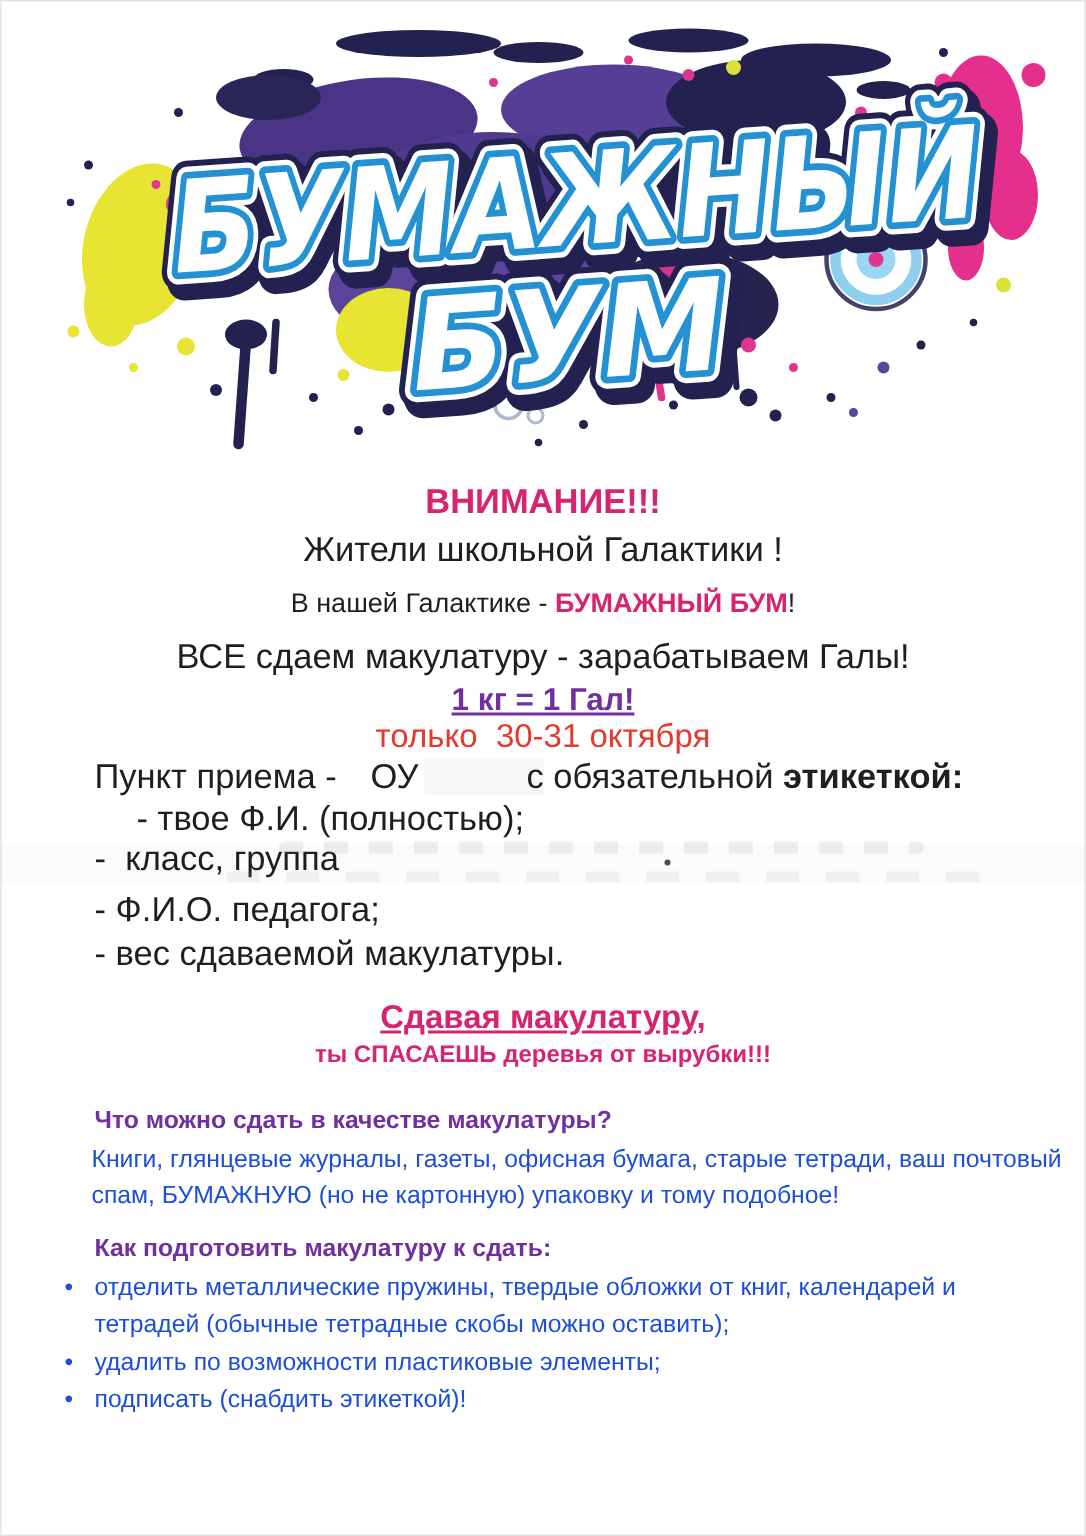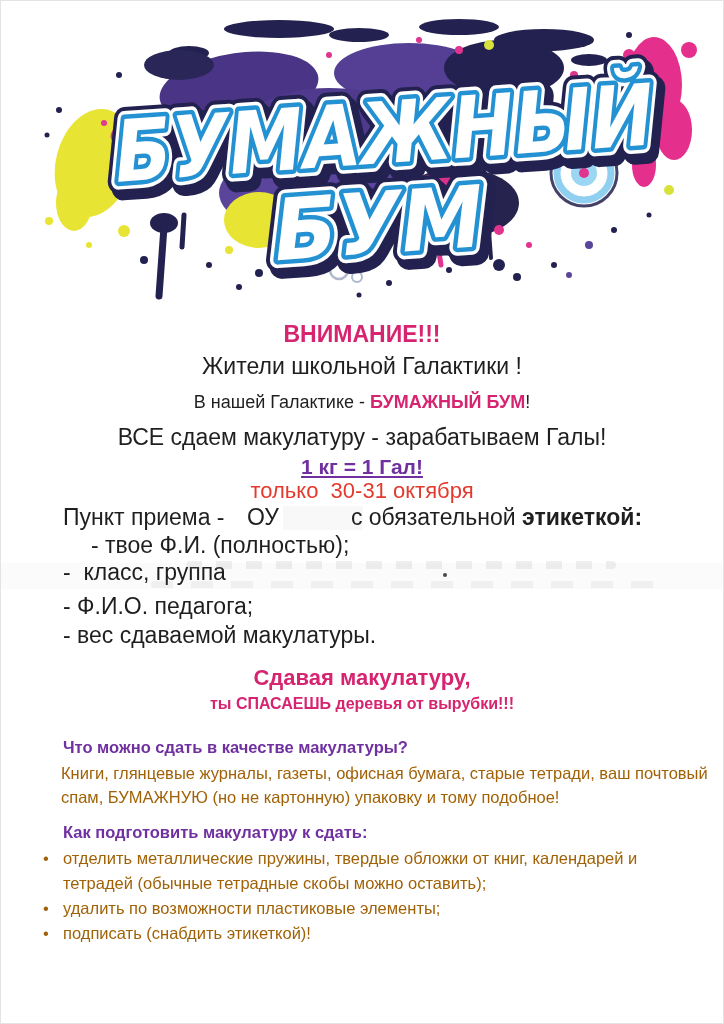--- a/index.html
+++ b/index.html
@@ -7,37 +7,37 @@
     position:relative; width:724px; height:1024px; background:#fff;
     font-family:"Liberation Sans", sans-serif; overflow:hidden;
     border:1px solid #e3e3e3; box-sizing:border-box;
   }
   .abs { position:absolute; }
   .center { position:absolute; left:0; width:100%; text-align:center; white-space:pre; }
   .black { color:#1f1f1f; }
   .pinkb { color:#d62470; font-weight:bold; }
   .purpleb { color:#7030a0; font-weight:bold; }
   .red { color:#e43a2e; }
-  .purple { color:#a16207; }
+  .purple { color:#1d4ed8; }
 
   .line-attention { top:320px; font-size:23px; }
   .line-residents { top:352px; font-size:23px; }
   .line-galaxy   { top:391px; font-size:18px; }
   .line-all      { top:423px; font-size:23px; }
   .line-rate     { top:454px; font-size:21px;text-decoration:underline; }
   .line-dates    { top:477px; font-size:22px; }
 
   .point-line { top:503px; left:62px; font-size:23px; white-space:pre; }
   .point-line .ou { margin-left:16px; }
   .point-line .suffix { margin-left:72px; }
 
   .dash { left:62px; font-size:23px; white-space:pre; }
   .dash-1 { top:531px;margin-left:28px; } .dash-2 { top:558px; } .dash-3 { top:592px; } .dash-4 { top:621px; }
 
-  .slogan-1 { top:664px; font-size:22px; }
+  .slogan-1 { top:664px; font-size:22px;text-decoration:underline; }
   .slogan-2 { top:694px; font-size:16px; }
 
   .sec-title { left:62px; font-size:16.5px; }
   .what-title { top:737px; }
   .what-body { top:760px; left:60px; width:650px; font-size:16.5px; line-height:24px; }
   .how-title { top:822px; }
 
   ul.prep { position:absolute; top:845px; left:34px; width:662px; margin:0; padding:0;
             list-style:none; font-size:16.5px; line-height:25px; }
   ul.prep li { position:relative; padding-left:28px; }

